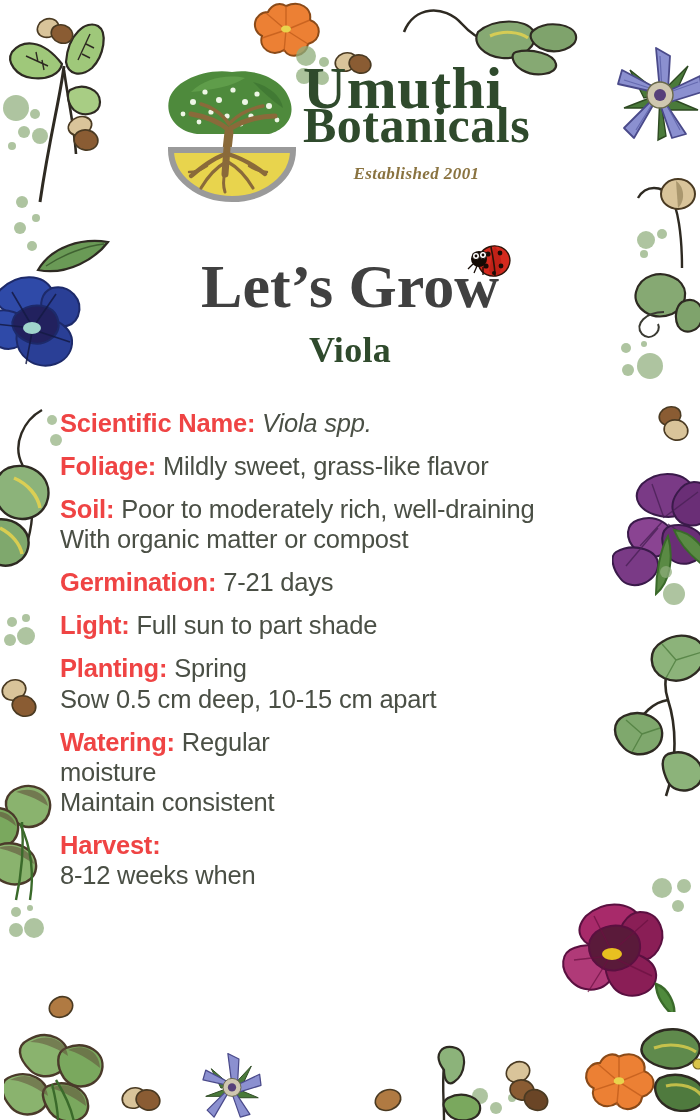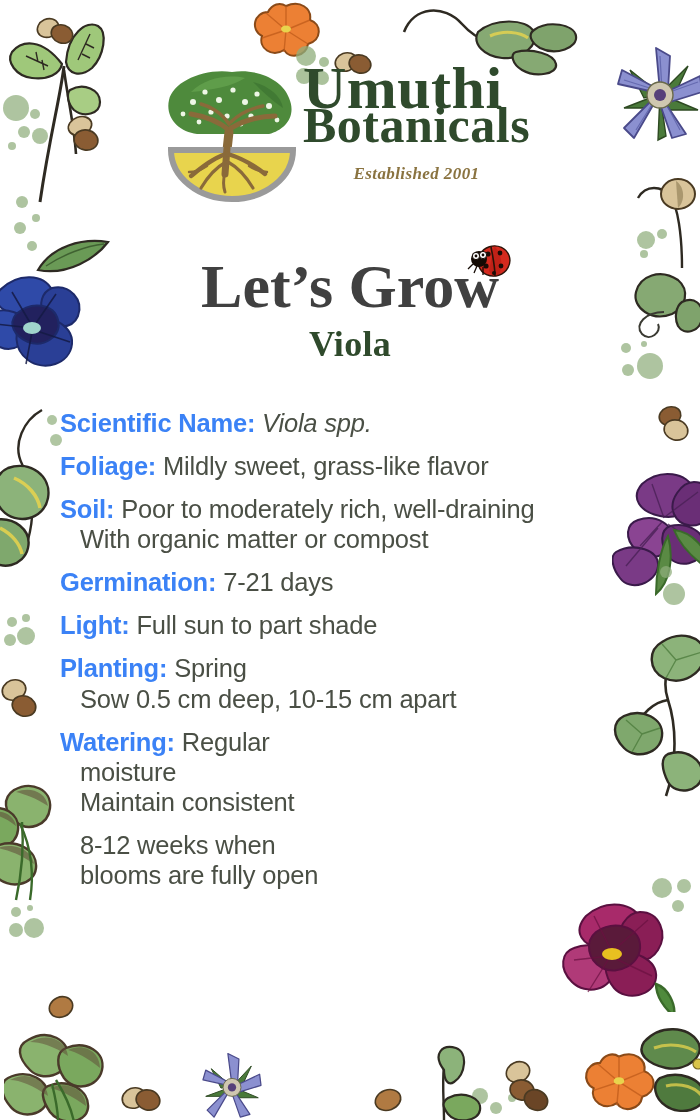--- a/index.html
+++ b/index.html
@@ -36,33 +36,33 @@
   .headline-wrap{position:absolute;left:0;top:255px;width:700px;text-align:center;}
   .lets-grow{
     font-family:"Liberation Serif", serif;
     font-size:62px;font-weight:700;color:#404040;
     letter-spacing:0px;line-height:1;display:inline-block;position:relative;
   }
   .ladybug{position:absolute;right:-14px;top:-16px;width:46px;height:44px;}
   .variety{
     font-family:"Liberation Serif", serif;
     font-size:36px;font-weight:700;color:#2f4a2c;
-    margin-top:6px;letter-spacing:.3px;
+    margin-top:12px;letter-spacing:.3px;
   }
 
   
   .info{position:absolute;left:60px;top:408px;width:600px;}
   .row{margin-bottom:13px;}
   .row .line{
     font-size:25.5px;line-height:1.18;color:#4a4f45;
     letter-spacing:-.2px;
   }
-  .row .lab{font-weight:700;color:#3b82f6;}
+  .row .lab{font-weight:700;color:#ef4444;}
   .row .ital{font-style:italic;}
-  .row .cont{display:block;margin-left:20px;}
+  .row .cont{display:block;}
 </style>
 </head>
 <body>
 
 <div id="packet">
 
   <div class="border-art">
 
     <svg style="left:2px;top:4px;" width="130" height="200" viewBox="0 0 130 200">
       <g fill="none" stroke="#2e2a22" stroke-width="2.2" stroke-linejoin="round">
@@ -529,18 +529,18 @@
       <div class="row">
         <div class="line"><span class="lab">Planting:</span><span class="val"> Spring</span></div>
         <div class="line cont">Sow 0.5 cm deep, 10-15 cm apart</div>
       </div>
       <div class="row">
         <div class="line"><span class="lab">Watering:</span><span class="val"> Regular</span></div>
         <div class="line cont">moisture</div>
         <div class="line cont">Maintain consistent</div>
       </div>
       <div class="row">
+        <div class="line"><span class="lab">Harvest:</span></div>
         <div class="line cont">8-12 weeks when</div>
-        <div class="line cont">blooms are fully open</div>
       </div>
     </div>
 
 </div>
 
 </body></html>

